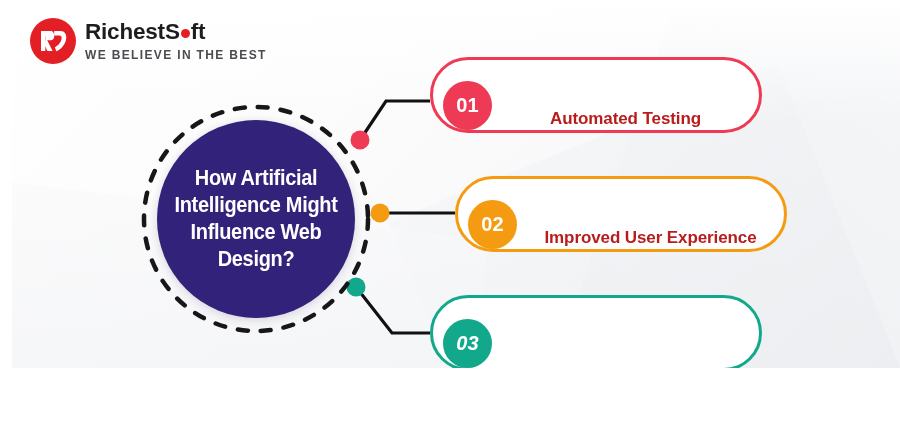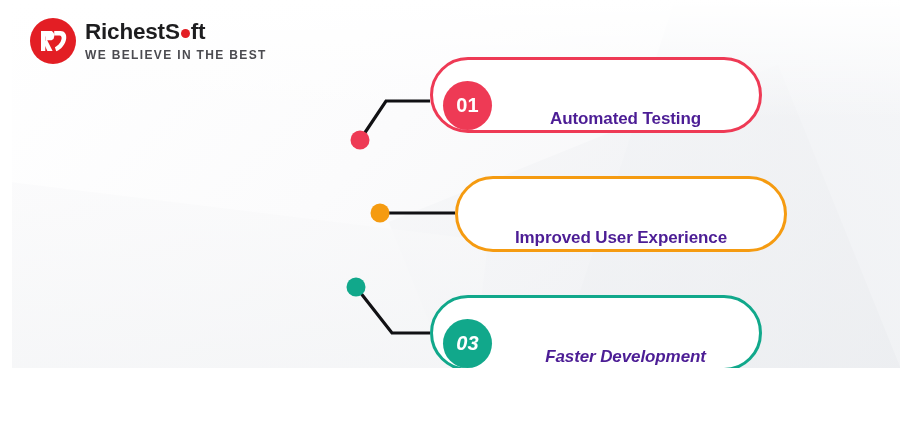--- a/index.html
+++ b/index.html
@@ -183,21 +183,21 @@
     color: #ffffff;
     font-size: 20px;
     font-weight: 700;
     letter-spacing: .2px;
   }
   .card-label {
     flex: 1;
     text-align: center;
     font-size: 17px;
     font-weight: 700;
-    color: #4c1d95;
+    color: #b91c1c;
     line-height: 1.3;
     letter-spacing: -0.1px;
   }
 
   #card-1 { left: 418px; top: 57px;  width: 332px; border-color: #ee3a55; }
   #card-2 { left: 443px; top: 176px; width: 332px; border-color: #f59b11; }
   #card-3 { left: 418px; top: 295px; width: 332px; border-color: #11a88b; font-style: italic; }
 
   #badge-1 { background: #ee3a55; }
   #badge-2 { background: #f59b11; }
@@ -238,28 +238,36 @@
 
     <line x1="368" y1="213" x2="443" y2="213" stroke="#111114" stroke-width="3.2"></line>
 
     <polyline points="344,287 380,333 418,333" fill="none" stroke="#111114" stroke-width="3.2"></polyline>
 
     <circle cx="348" cy="140" r="9.5" fill="#EE3A55"></circle>
     <circle cx="368" cy="213" r="9.5" fill="#F59B11"></circle>
     <circle cx="344" cy="287" r="9.5" fill="#11A88B"></circle>
   </svg>
 
+  <div id="hub">
+    <svg class="hub-dashed" width="232" height="232" viewBox="0 0 232 232">
+      <circle cx="116" cy="116" r="112" fill="none" stroke="#17171A" stroke-width="4.5" stroke-dasharray="10 13" stroke-linecap="round"></circle>
+    </svg>
+    <div class="hub-core">
+      <div class="hub-title">How Artificial Intelligence Might Influence Web Design?</div>
+    </div>
+  </div>
 
   <div class="card" id="card-1">
     <div class="card-badge" id="badge-1">01</div>
     <div class="card-label">Automated Testing</div>
   </div>
 
   <div class="card" id="card-2">
+    <div class="card-badge" id="badge-2">02</div>
     <div class="card-label">Improved User Experience</div>
   </div>
 
   <div class="card" id="card-3">
     <div class="card-badge" id="badge-3">03</div>
-    <div class="card-label">Faster Development</div>
   </div>
 
 </div>
 
 </body></html>

